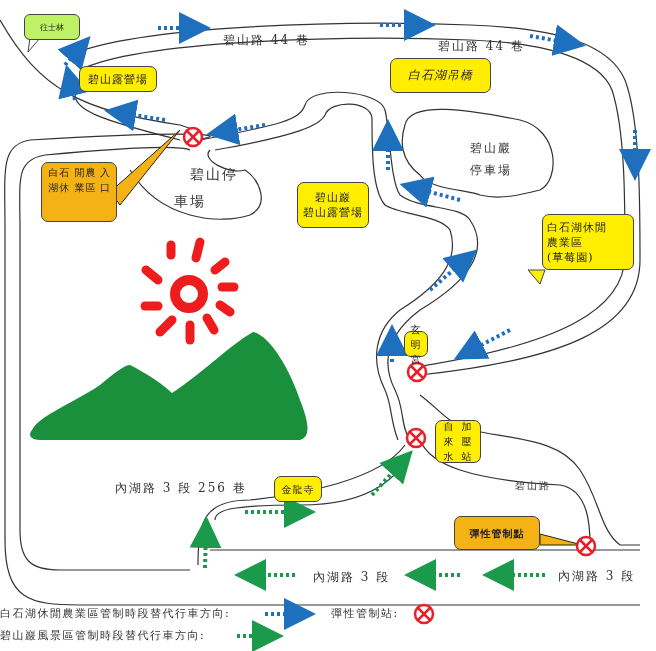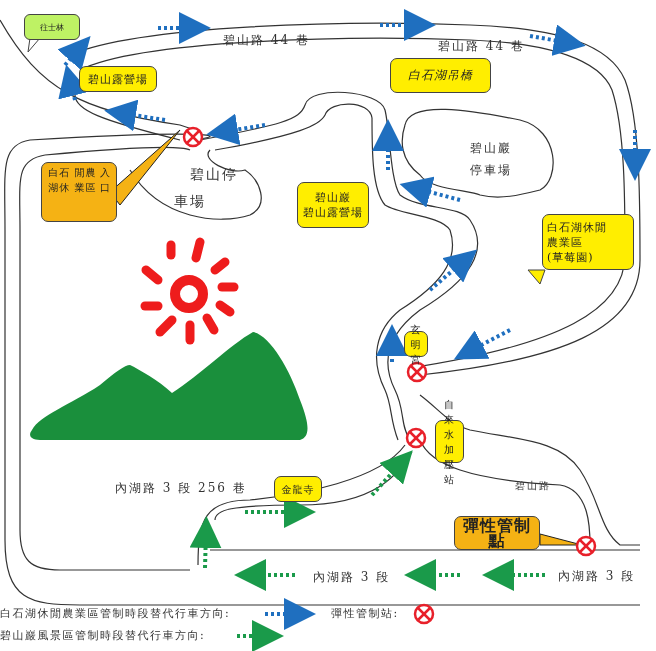--- a/index.html
+++ b/index.html
@@ -7,21 +7,21 @@
          font-family:"DejaVu Serif", serif; color:#222; }
   #map { position:absolute; left:0; top:0; width:656px; height:651px; }
   .lbl { position:absolute; font-size:12px; color:#333; white-space:nowrap; letter-spacing:2px; }
   .box { position:absolute; background:#ffee00; border:1.5px solid #444; border-radius:7px;
          font-size:11px; color:#222; display:flex; align-items:center; justify-content:center;
          text-align:center; line-height:15px; letter-spacing:1px; box-sizing:border-box; padding:2px 4px; }
   .box.orange { background:#f5b214; }
   .callout-white { position:absolute; background:#bef264; border:1.3px solid #444; border-radius:6px;
          font-size:8px; display:flex; align-items:center; justify-content:center; box-sizing:border-box; }
   .legend { position:absolute; font-size:11px; color:#333; white-space:nowrap; letter-spacing:1.5px; }
-  .bigbox { font-weight:bold; font-size:16px; }
+  .bigbox { font-weight:bold; font-size:10px; }
 </style>
 </head>
 <body>
 
 <svg id="map" viewBox="0 0 656 651" xmlns="http://www.w3.org/2000/svg">
   <defs>
     <marker id="ab" markerWidth="8" markerHeight="8" refX="4" refY="4" orient="auto">
       <path d="M0,0 L8,4 L0,8 Z" fill="#1f6fbf"></path>
     </marker>
     <marker id="ag" markerWidth="8" markerHeight="8" refX="4" refY="4" orient="auto">
@@ -173,21 +173,21 @@
 <div class="box orange" style="left:41px;top:162px;width:76px;height:60px;align-items:flex-start;font-size:10px;">
   <span>白石湖休</span>
   <span>閒農業區</span>
   <span>入口</span>
 </div>
 
 <div class="box" style="left:404px;top:331px;width:24px;height:26px;font-size:10px;">
   <span>玄明宮</span>
 </div>
 
-<div class="box" style="left:435px;top:420px;width:29px;height:43px;flex-direction:column;font-size:10px;">
+<div class="box" style="left:435px;top:420px;width:46px;height:43px;flex-direction:row;font-size:10px;">
   <span>自來水</span>
   <span>加壓站</span>
 </div>
 
 <div class="box" style="left:274px;top:476px;width:48px;height:26px;font-size:10px;">
   <span>金龍寺</span>
 </div>
 
 <div class="box orange bigbox" style="left:454px;top:516px;width:86px;height:34px;">
   <span>彈性管制點</span>

